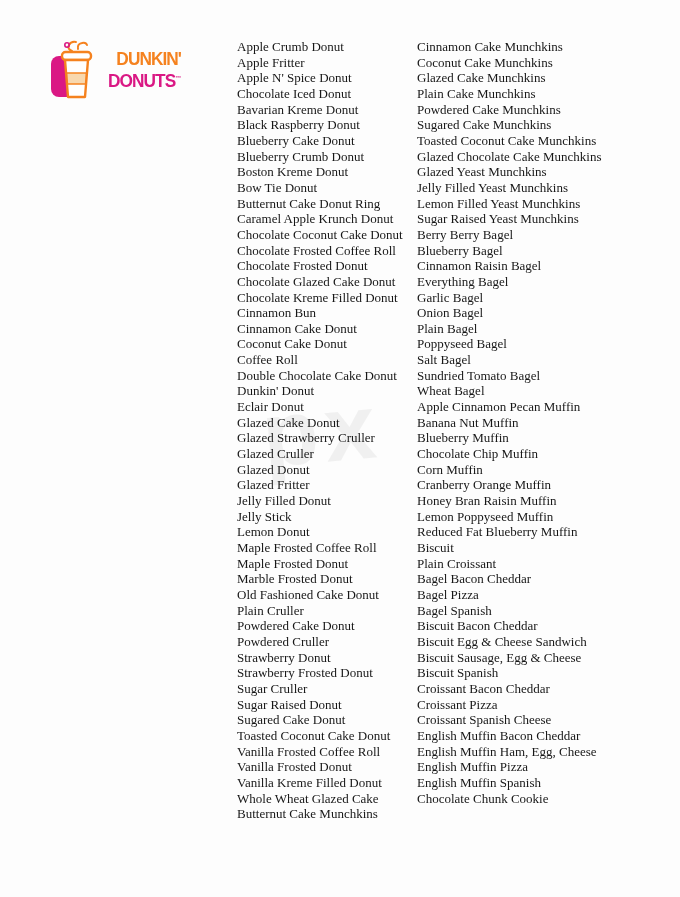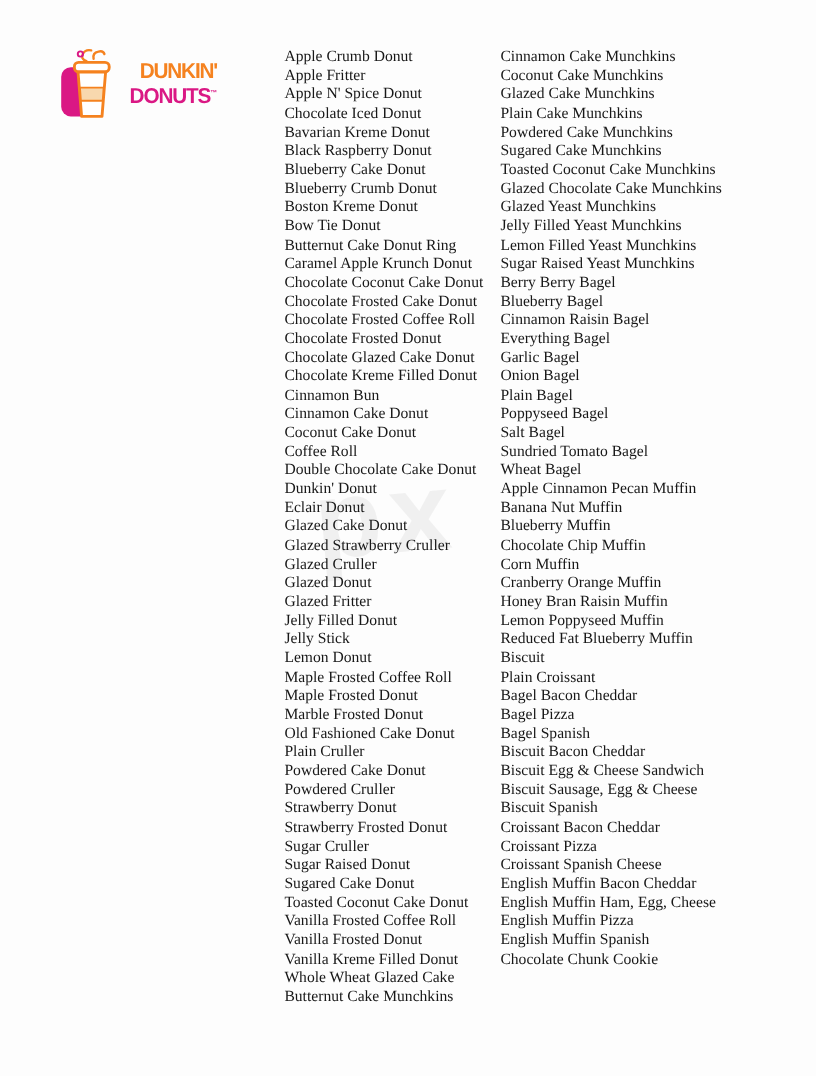--- a/index.html
+++ b/index.html
@@ -113,21 +113,20 @@
       <div class="menu-item">Chocolate Iced Donut</div>
       <div class="menu-item">Bavarian Kreme Donut</div>
       <div class="menu-item">Black Raspberry Donut</div>
       <div class="menu-item">Blueberry Cake Donut</div>
       <div class="menu-item">Blueberry Crumb Donut</div>
       <div class="menu-item">Boston Kreme Donut</div>
       <div class="menu-item">Bow Tie Donut</div>
       <div class="menu-item">Butternut Cake Donut Ring</div>
       <div class="menu-item">Caramel Apple Krunch Donut</div>
       <div class="menu-item">Chocolate Coconut Cake Donut</div>
-      <div class="menu-item">Chocolate Frosted Cake Donut</div>
       <div class="menu-item">Chocolate Frosted Coffee Roll</div>
       <div class="menu-item">Chocolate Frosted Donut</div>
       <div class="menu-item">Chocolate Glazed Cake Donut</div>
       <div class="menu-item">Chocolate Kreme Filled Donut</div>
       <div class="menu-item">Cinnamon Bun</div>
       <div class="menu-item">Cinnamon Cake Donut</div>
       <div class="menu-item">Coconut Cake Donut</div>
       <div class="menu-item">Coffee Roll</div>
       <div class="menu-item">Double Chocolate Cake Donut</div>
       <div class="menu-item">Dunkin' Donut</div>

